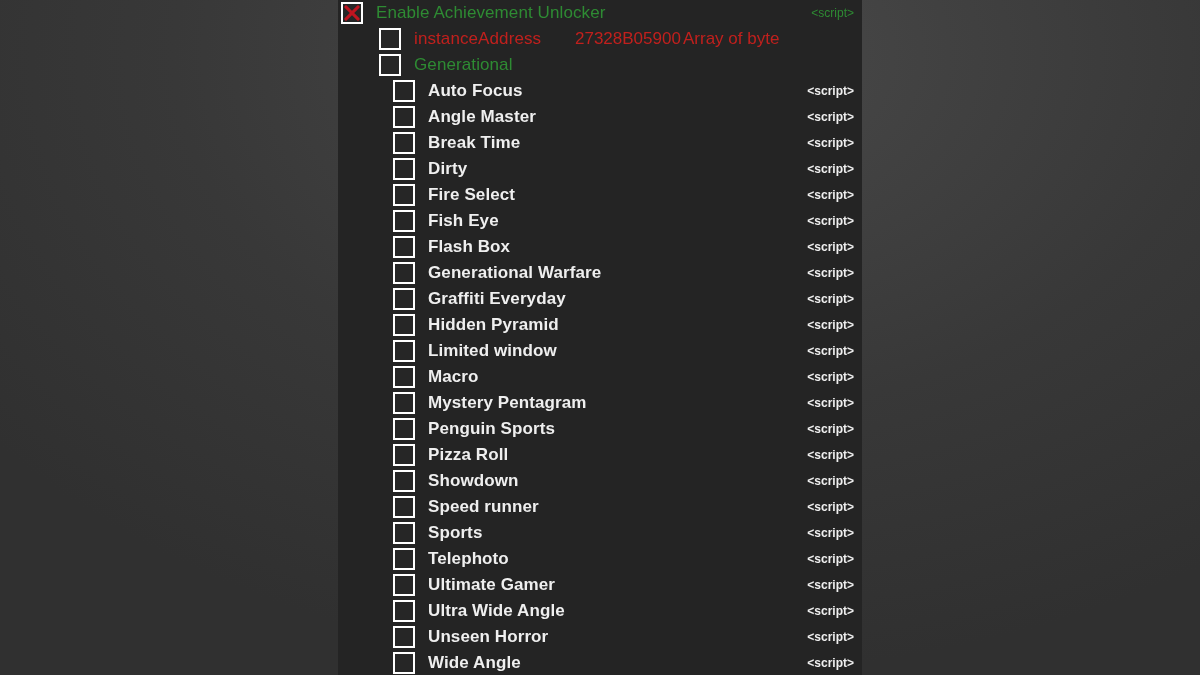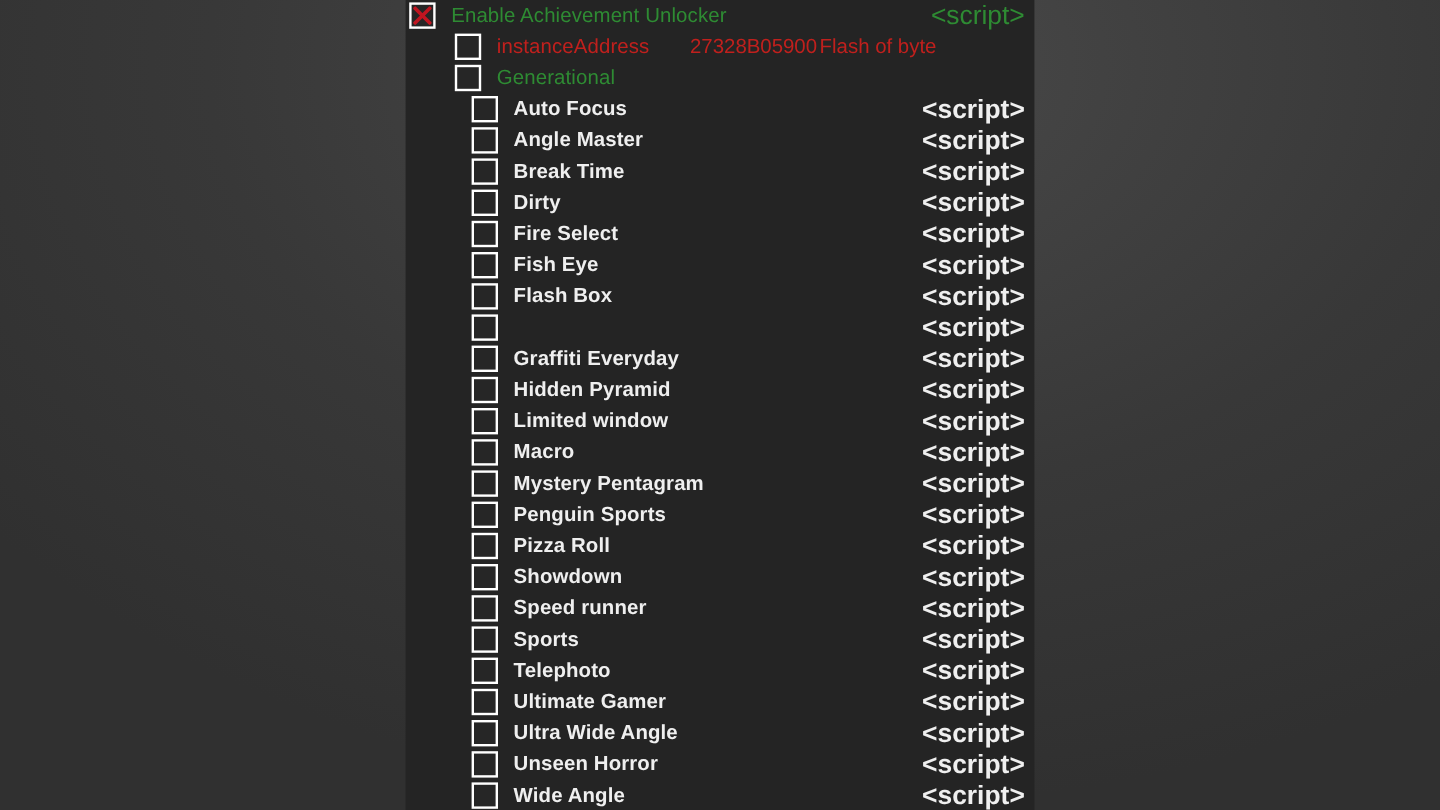--- a/index.html
+++ b/index.html
@@ -71,21 +71,21 @@
   .white  { color: #efefef; font-weight: bold; }
 
   .addr {
     position: absolute;
     font-size: 17px;
     white-space: nowrap;
   }
   .scriptcol {
     position: absolute;
     right: 8px;
-    font-size: 22px;
+    font-size: 12px;
     white-space: nowrap;
   }
 
   
   .ind0 { padding-left: 3px; }
   .ind1 { padding-left: 41px; }
   .ind2 { padding-left: 55px; }
 
   .gap { width: 13px; flex: 0 0 13px; }
 </style>
@@ -100,21 +100,21 @@
       <span class="gap"></span>
       <span class="label green">Enable Achievement Unlocker</span>
       <span class="scriptcol green">&lt;script&gt;</span>
     </div>
 
     <div class="row ind1">
       <span class="cb"></span>
       <span class="gap"></span>
       <span class="label red">instanceAddress</span>
       <span class="addr red" style="left:237px;">27328B05900</span>
-      <span class="addr red" style="left:345px;">Flash of byte</span>
+      <span class="addr red" style="left:345px;">Array of byte</span>
     </div>
 
     <div class="row ind1">
       <span class="cb"></span>
       <span class="gap"></span>
       <span class="label green">Generational</span>
     </div>
 
     <div id="ach-list">
         <div class="row ind2">
@@ -155,20 +155,21 @@
         </div>
         <div class="row ind2">
           <span class="cb"></span>
           <span class="gap"></span>
           <span class="label white">Flash Box</span>
           <span class="scriptcol white">&lt;script&gt;</span>
         </div>
         <div class="row ind2">
           <span class="cb"></span>
           <span class="gap"></span>
+          <span class="label white">Generational Warfare</span>
           <span class="scriptcol white">&lt;script&gt;</span>
         </div>
         <div class="row ind2">
           <span class="cb"></span>
           <span class="gap"></span>
           <span class="label white">Graffiti Everyday</span>
           <span class="scriptcol white">&lt;script&gt;</span>
         </div>
         <div class="row ind2">
           <span class="cb"></span>

